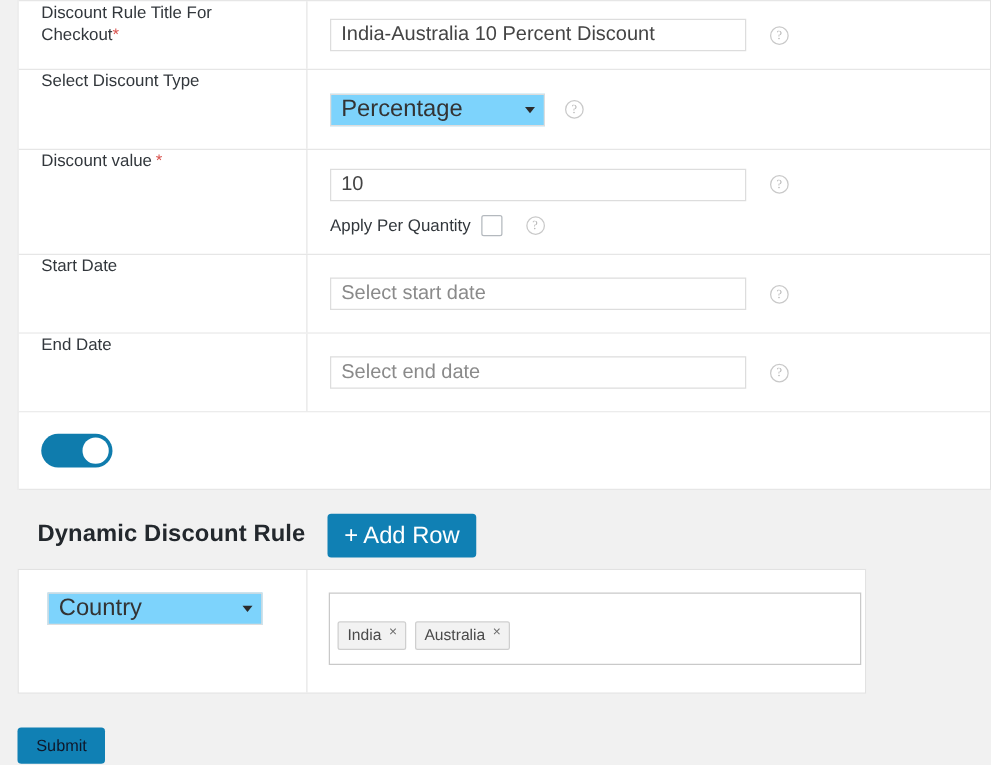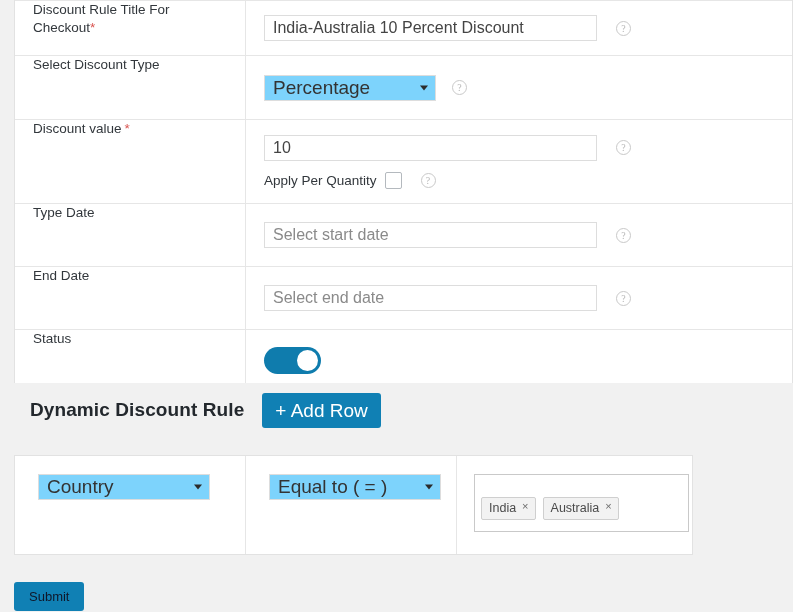--- a/index.html
+++ b/index.html
@@ -135,21 +135,21 @@
     position: absolute;
     width: 21px; height: 21px;
     border-radius: 50%;
     background: #fff;
     top: 3px; right: 3px;
   }
 
   
   .dyn-bar {
     position: absolute;
-    left: 0; top: 383px;
+    left: 0; top: 401px;
     width: 793px; height: 54px;
     background: #f1f1f1;
     display: flex;
     align-items: center;
     padding-left: 30px;
   }
   .dyn-title {
     font-size: 19px;
     font-weight: bold;
     color: #23282d;
@@ -278,21 +278,21 @@
         <div class="chk-line">
           <span class="chk-label">Apply Per Quantity</span>
           <span class="chkbox"></span>
           <span class="help">?</span>
         </div>
       </div>
     </div>
 
     <div class="frow h-date">
       <div class="fcell-label">
-        <span class="lbl">Type Date</span>
+        <span class="lbl">Start Date</span>
       </div>
       <div class="fcell-field">
         <div class="field-line">
           <input class="txt" type="text" placeholder="Select start date" style="">
           <span class="help">?</span>
         </div>
       </div>
     </div>
 
     <div class="frow h-date">
@@ -301,49 +301,40 @@
       </div>
       <div class="fcell-field">
         <div class="field-line">
           <input class="txt" type="text" placeholder="Select end date" style="">
           <span class="help">?</span>
         </div>
       </div>
     </div>
 
     <div class="frow h-status">
-      <div class="fcell-label">
-        <span class="lbl">Status</span>
-      </div>
       <div class="fcell-field">
         <div class="field-line">
           <div class="toggle">
             <span class="knob"></span>
           </div>
         </div>
       </div>
     </div>
 
   </div>
 
   <div class="dyn-bar">
     <span class="dyn-title">Dynamic Discount Rule</span>
     <button class="btn-blue">+ Add Row</button>
   </div>
 
   <div class="rule-panel">
     <div class="rcell c1">
       <div class="sel">
         <span>Country</span>
-        <span class="arrow"></span>
-      </div>
-    </div>
-    <div class="rcell c2">
-      <div class="sel">
-        <span>Equal to ( = )</span>
         <span class="arrow"></span>
       </div>
     </div>
     <div class="rcell c3">
       <div class="multisel">
         <span class="tag">
           <span>India</span>
           <span class="x">×</span>
         </span>
         <span class="tag">

